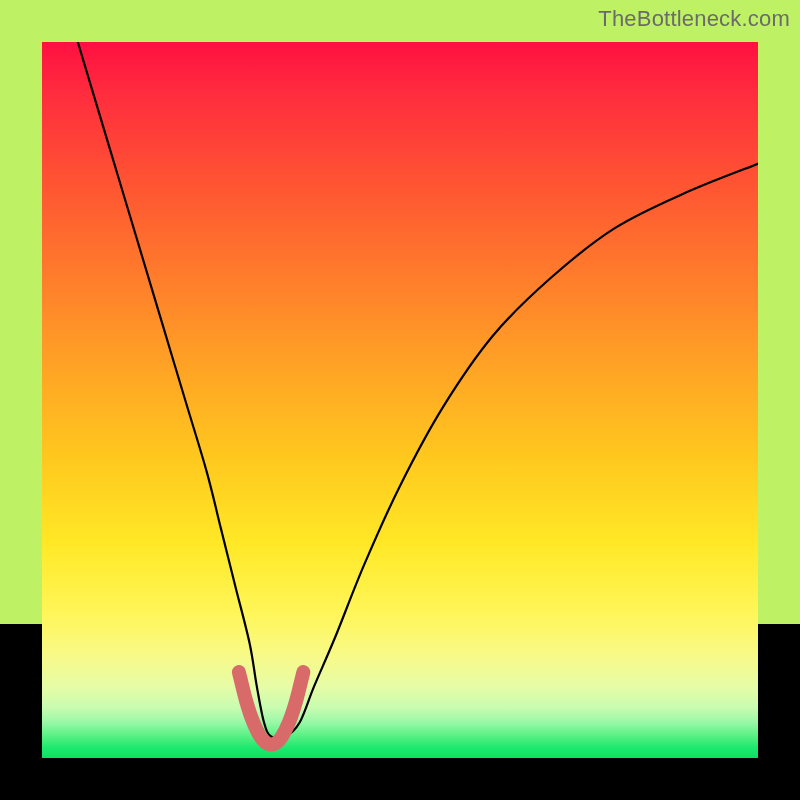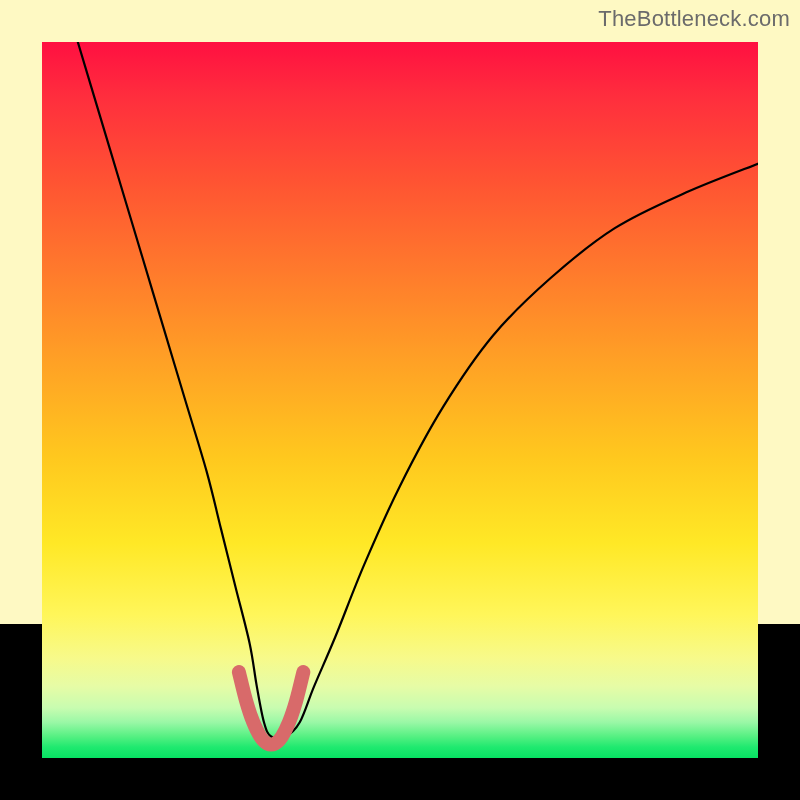--- a/index.html
+++ b/index.html
@@ -10,21 +10,21 @@
     background: #000;
     overflow: hidden;
     font-family: Arial, Helvetica, sans-serif;
   }
   .frame {
     position: absolute;
     left: 0;
     top: 0;
     width: 800px;
     height: 624px;
-    background: #fef9c3;
+    background: #bef264;
     text-decoration: underline;
   }
   .plot-area {
     position: absolute;
     left: 42px;
     top: 42px;
     width: 716px;
     height: 716px;
     overflow: hidden;
   }

